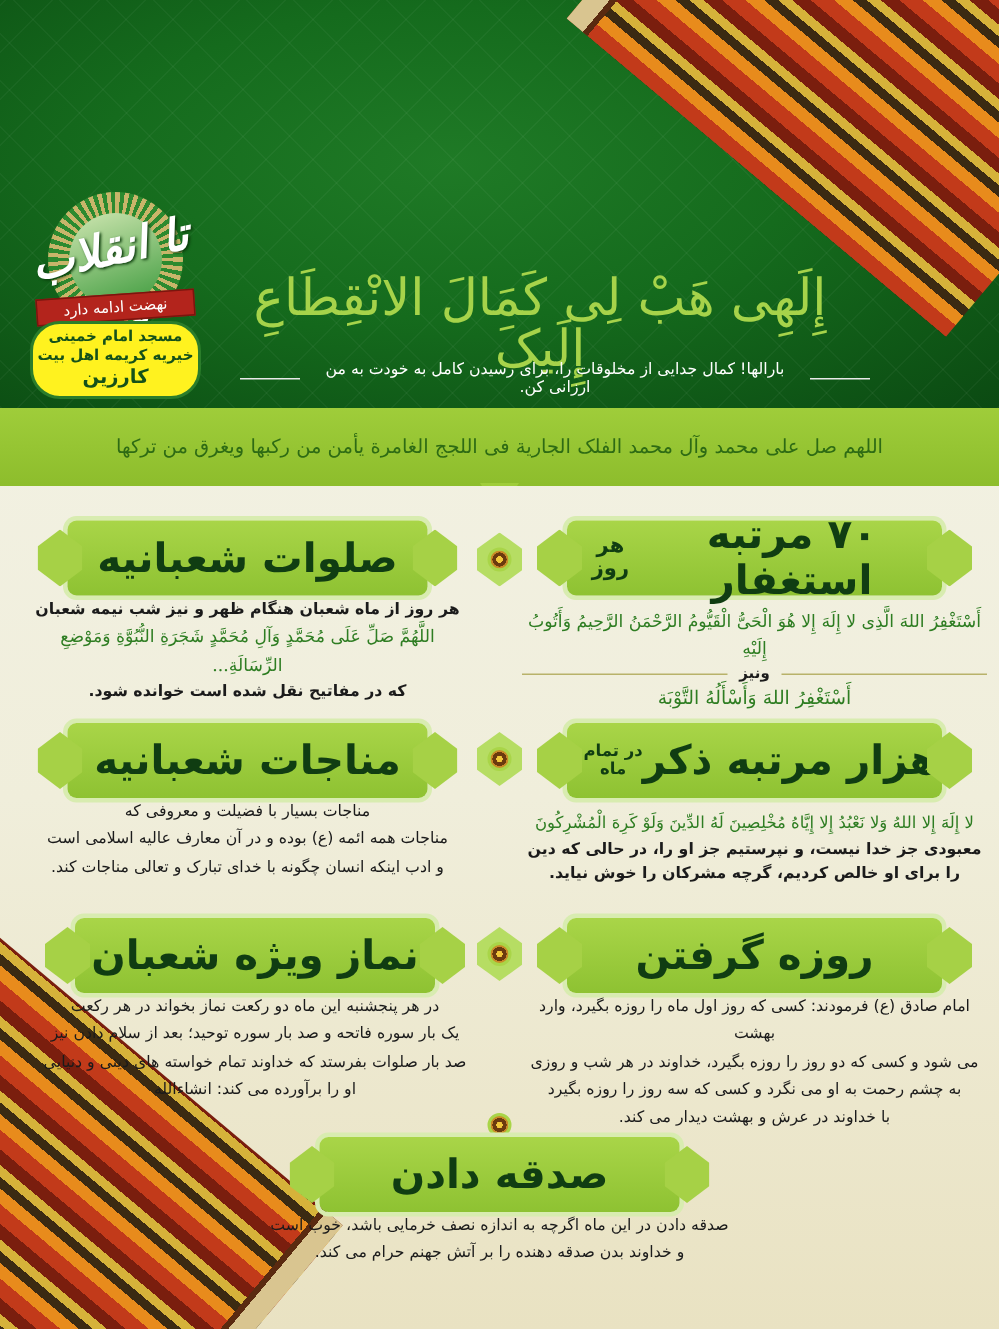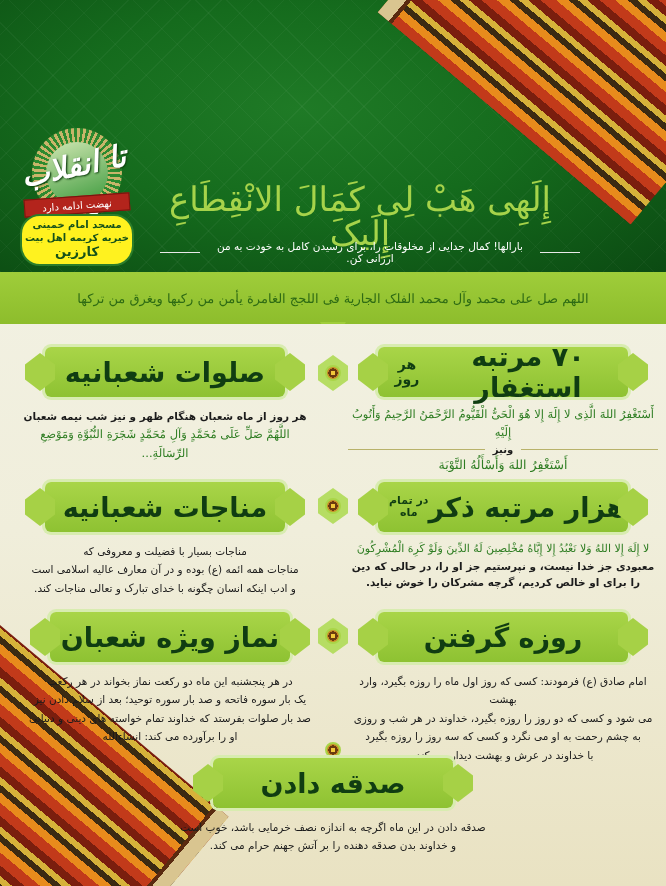--- a/index.html
+++ b/index.html
@@ -99,21 +99,21 @@
     font-family: "DejaVu Sans", sans-serif; font-weight: bold; font-size: 27px; color: #103d12;
     box-shadow: 0 0 0 3px #d8ecb0;
   }
   .plaque::before, .plaque::after {
     content: ""; position: absolute; top: 6px; width: 30px; height: 38px; background: #a6d146;
     clip-path: polygon(50% 0, 100% 30%, 100% 70%, 50% 100%, 0 70%, 0 30%);
   }
   .plaque::before { right: -20px; }
   .plaque::after  { left: -20px; }
   .plaque .small { font-size: 11px; line-height: 1.05; margin-left: 8px; font-weight: bold; }
-  .body-text { font-size: 10.5px; color: #1b1b1b; line-height: 1.75; font-weight: bold; margin-top: 10px; }
+  .body-text { font-size: 10.5px; color: #1b1b1b; line-height: 1.75; font-weight: bold; }
   .arabic-line { font-family: "DejaVu Serif", serif; font-size: 12.5px; color: #2e7d22; line-height: 1.6; }
   .divider-row { display: flex; align-items: center; gap: 8px; justify-content: center; font-size: 10px; font-weight: bold; color: #1b1b1b; }
   .divider-row .rule { flex: 1; height: 1px; background: #b8b26a; }
   .medallion {
     position: absolute; width: 16px; height: 16px; border-radius: 50%;
     background: radial-gradient(circle, #f2c73a 0 25%, #6b3a0f 26% 55%, #c98b27 56% 100%);
     border: 2px solid #a9d548;
   }
   .center-spine {
     position: absolute; left: 318px; width: 30px; height: 36px; background: #b6dd63;
@@ -169,20 +169,21 @@
   <div class="arabic-line">أَسْتَغْفِرُ اللهَ وَأَسْأَلُهُ التَّوْبَة</div>
 </div>
 
 <div class="section" style="left:20px; top:347px; width:290px;">
   <div class="plaque" style="width:240px;">
     <span>صلوات شعبانیه</span>
   </div>
   <div class="body-text">
     <div>هر روز از ماه شعبان هنگام ظهر و نیز شب نیمه شعبان</div>
     <div class="arabic-line" style="font-weight:normal; font-size:11.5px;">اللَّهُمَّ صَلِّ عَلَی مُحَمَّدٍ وَآلِ مُحَمَّدٍ شَجَرَةِ النُّبُوَّةِ وَمَوْضِعِ الرِّسَالَةِ...</div>
+    <div>که در مفاتیح نقل شده است خوانده شود.</div>
   </div>
 </div>
 
 <div class="section" style="left:348px; top:482px; width:310px;">
   <div class="plaque" style="width:250px;">
     <span>هزار مرتبه ذکر</span>
     <span class="small">
       <span style="display:block;">در تمام</span>
       <span style="display:block;">ماه</span>
     </span>

